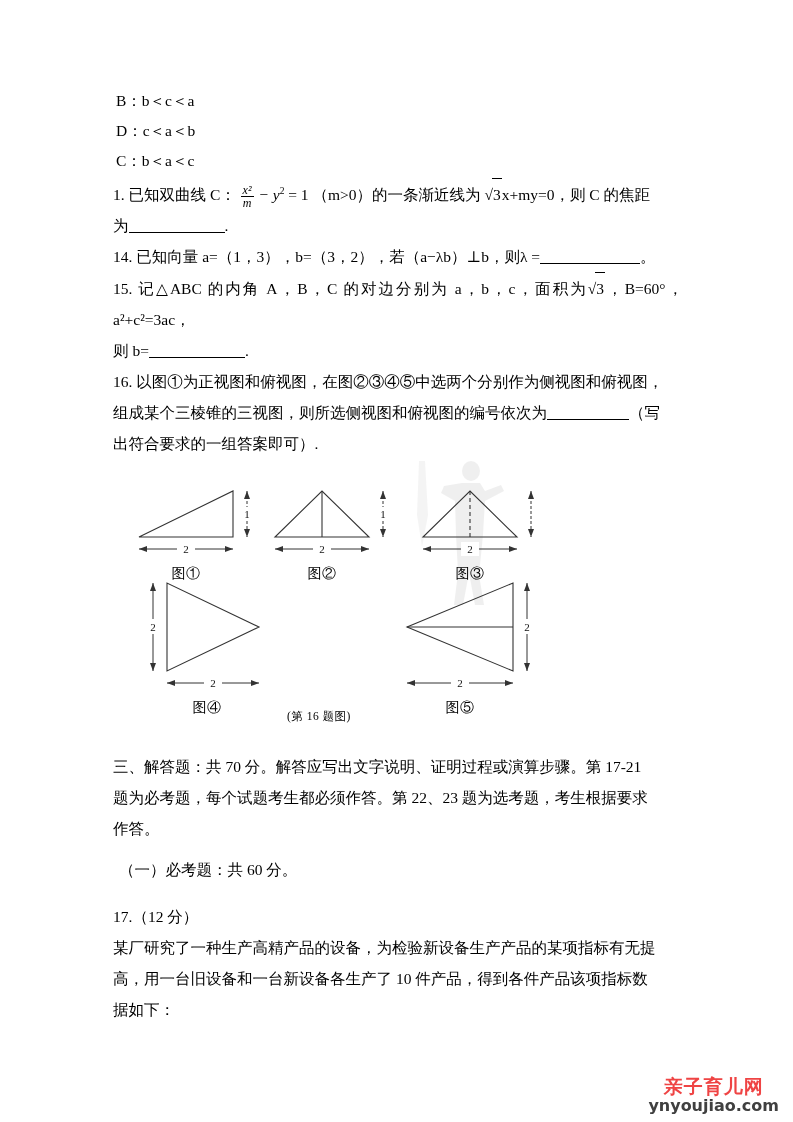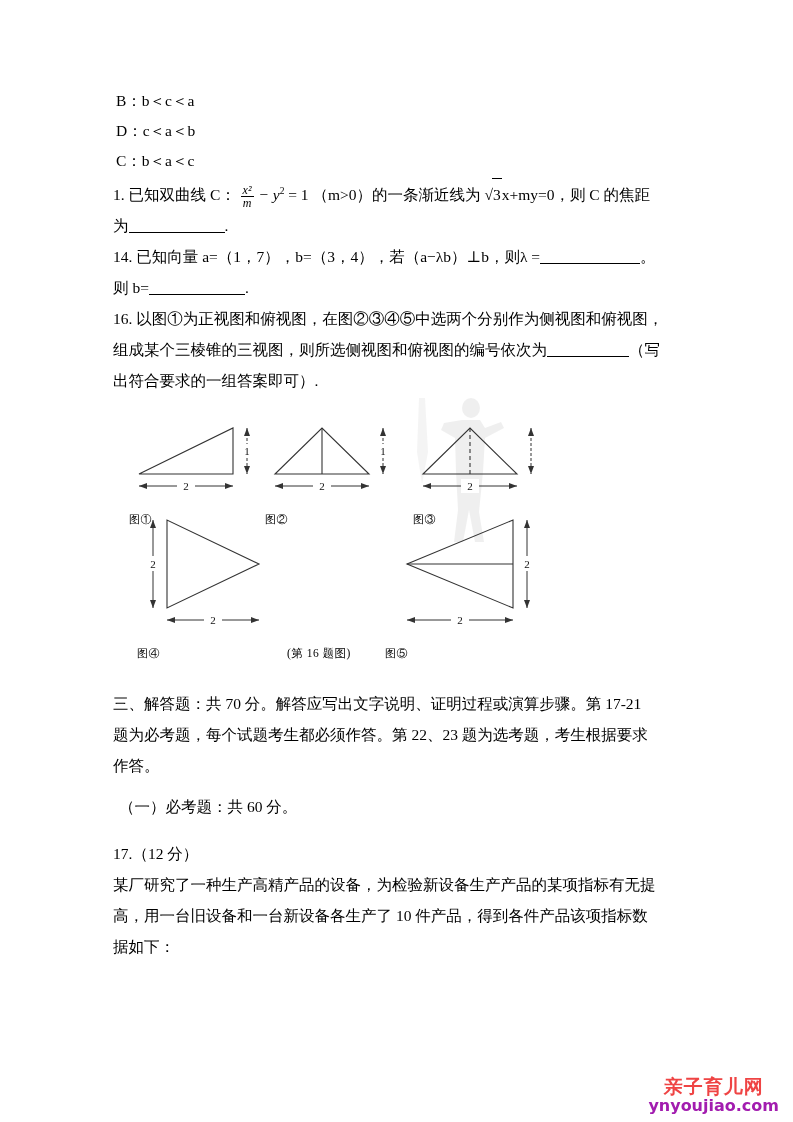--- a/index.html
+++ b/index.html
@@ -73,22 +73,23 @@
   .radsign { display: inline-block; }
 
   
   .figs {
     position: relative;
     margin-top: 12px;
     height: 260px;
   }
   .figwrap { position: absolute; }
   .figcap {
-    font-size: 11px;
-    margin-top: 14px;
+    text-align: center;
+    font-size: 14px;
+    margin-top: 4px;
     letter-spacing: 0.5px;
   }
   .figlabel {
     text-align: center;
     font-size: 11.5px;
     letter-spacing: 0.5px;
   }
 
   
   .bg-watermark {
@@ -115,21 +116,21 @@
     font-weight: bold;
     font-size: 19px;
     color: #ef4444;
     letter-spacing: 1px;
     display: block;
   }
   .site-watermark .en {
     font-family: "DejaVu Sans", sans-serif;
     font-weight: bold;
     font-size: 16px;
-    color: #a21caf;
+    color: #404040;
     letter-spacing: 0px;
     display: block;
     margin-top: 2px;
   }
 </style>
 </head>
 <body>
 
 <div class="page">
 
@@ -151,23 +152,27 @@
       <span>= 1</span>
       <span>（m&gt;0）的一条渐近线为</span>
       <span class="radsign">√</span><span class="rad">3</span><span>x+my=0，则 C 的焦距</span>
     </div>
     <div class="q">
       <span>为</span><span class="blank b90"></span><span>.</span>
     </div>
 
     <div class="q">
       <span>14.</span>
-      <span>已知向量 a=（1，7），b=（3，4），若（a−λb）⊥b，则λ =</span><span class="blank b100"></span><span>。</span>
-    </div>
-
+      <span>已知向量 a=（1，3），b=（3，2），若（a−λb）⊥b，则λ =</span><span class="blank b100"></span><span>。</span>
+    </div>
+
+    <div class="q">
+      <span>15.</span>
+      <span>记△ABC 的内角 A，B，C 的对边分别为 a，b，c，面积为</span><span class="radsign">√</span><span class="rad">3</span><span>，B=60°，a²+c²=3ac，</span>
+    </div>
     <div class="q">
       <span>则 b=</span><span class="blank b90"></span><span>.</span>
     </div>
 
     <div class="q">
       <span>16.</span>
       <span>以图①为正视图和俯视图，在图②③④⑤中选两个分别作为侧视图和俯视图，</span>
     </div>
     <div class="q">
       <span>组成某个三棱锥的三视图，则所选侧视图和俯视图的编号依次为</span><span class="blank b80"></span><span>（写</span>

